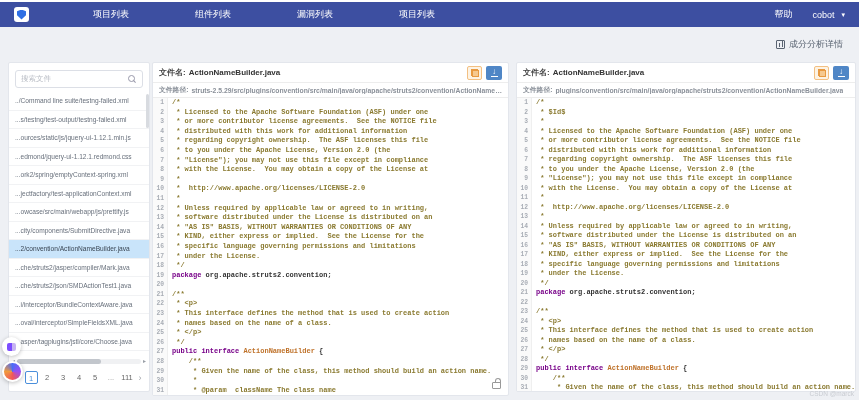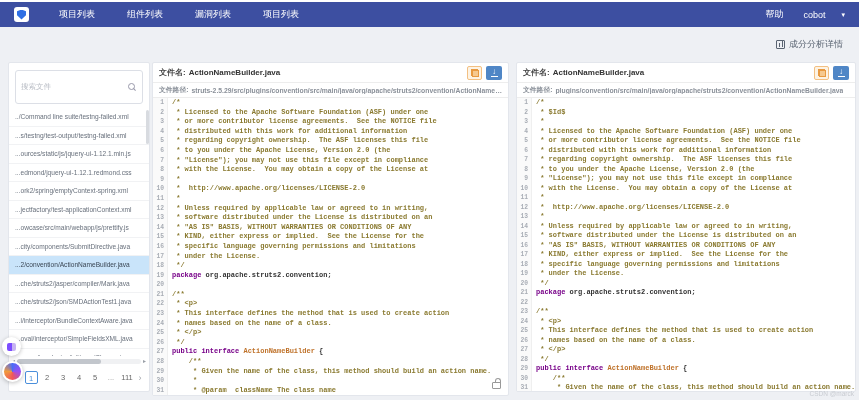--- a/index.html
+++ b/index.html
@@ -5,38 +5,38 @@
   * { margin:0; padding:0; box-sizing:border-box; }
   html,body { width:859px; height:400px; overflow:hidden; }
   body { position:relative; background:#eef0f4; font-family:"Liberation Sans",sans-serif; }
 
   .top-strip { height:2px; background:#fff; }
   .navbar { height:25px; background:#3d4fa1; display:flex; align-items:center; padding:0 14px; color:#fff; }
   .logo { width:15px; height:15px; background:#fff; border-radius:3px; display:flex; align-items:center; justify-content:center; flex:none; }
   .logo .shield { width:9px; height:10px; background:#2f6fe4; clip-path:polygon(50% 0,100% 18%,100% 58%,50% 100%,0 58%,0 18%); }
   .nav-title { font-size:9px; font-weight:bold; margin-left:6px; letter-spacing:.5px; white-space:nowrap; }
   .nav-menu { display:flex; margin-left:30px; }
-  .nav-item { font-size:9px; margin-right:32px; cursor:pointer; white-space:nowrap; }
+  .nav-item { font-size:9px; margin-right:32px; cursor:pointer; white-space:nowrap;margin-left:34px; }
   .nav-right { margin-left:auto; display:flex; align-items:center; gap:20px; font-size:9px; }
-  .nav-user { display:flex; align-items:center; gap:16px; cursor:pointer; }
+  .nav-user { display:flex; align-items:center; gap:7px; cursor:pointer; }
   .caret { font-size:7px; }
 
   .tabbar { height:34px; display:flex; align-items:center; padding:0 16px; background:#eef0f4; }
   .tab { font-size:9px; color:#444; margin-right:30px; padding:8px 3px 6px; cursor:pointer; }
   .tab.active { color:#4a8fdb; border-bottom:2px solid #4a8fdb; background:rgba(74,143,219,.08); }
   .detail-link { margin-left:auto; display:flex; align-items:center; gap:4px; font-size:9px; color:#5a6472; cursor:pointer; }
   .chart-icon { width:9px; height:9px; border:1px solid #5a6472; border-radius:1px; position:relative; }
   .chart-icon:before { content:""; position:absolute; left:1.5px; bottom:1px; width:1.5px; height:3.5px; background:#5a6472; }
   .chart-icon:after { content:""; position:absolute; left:4.5px; bottom:1px; width:1.5px; height:5.5px; background:#5a6472; }
 
   .card { position:absolute; background:#fff; border:1px solid #e3e6ec; border-radius:2px; }
 
   
   .sidebar { left:8px; top:62px; width:142px; height:330px; display:flex; flex-direction:column; }
-  .search-box { margin:7px 6px 4px; height:18px; border:1px solid #dcdfe6; border-radius:3px; display:flex; align-items:center; justify-content:space-between; padding:16px 5px; cursor:text; }
+  .search-box { margin:7px 6px 4px; height:18px; border:1px solid #dcdfe6; border-radius:3px; display:flex; align-items:center; justify-content:space-between; padding:0 5px; cursor:text; }
   .search-ph { font-size:7.5px; color:#b8bcc4; }
   .search-icon { position:relative; width:9px; height:9px; flex:none; }
   .search-icon:before { content:""; position:absolute; width:5px; height:5px; border:1px solid #99a; border-radius:50%; left:0; top:0; }
   .search-icon:after { content:""; position:absolute; width:3px; height:1px; background:#99a; transform:rotate(45deg); left:5px; top:6.5px; }
   .file-list { flex:1; overflow:hidden; position:relative; }
   .vscroll-thumb { position:absolute; right:0; top:2px; width:3px; height:34px; background:#d8dbe0; border-radius:2px; }
   .file-item { height:18.5px; line-height:18.5px; padding:0 6px; font-size:6.6px; color:#68707c; border-bottom:1px solid #f1f2f4; white-space:nowrap; overflow:hidden; cursor:pointer; }
   .file-item.selected { background:#c9e4fa; color:#3a4654; }
   .hscroll { height:8px; margin:1px 3px; display:flex; align-items:center; gap:2px; }
   .hs-arrow { font-size:6px; color:#9aa0a8; line-height:8px; cursor:pointer; }

